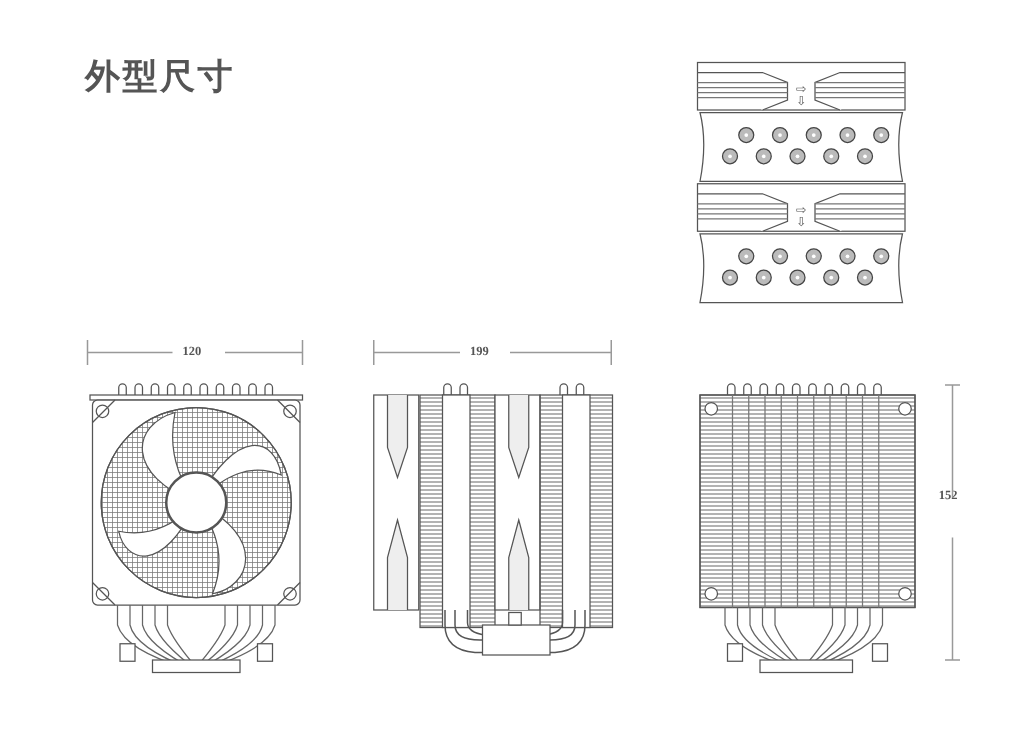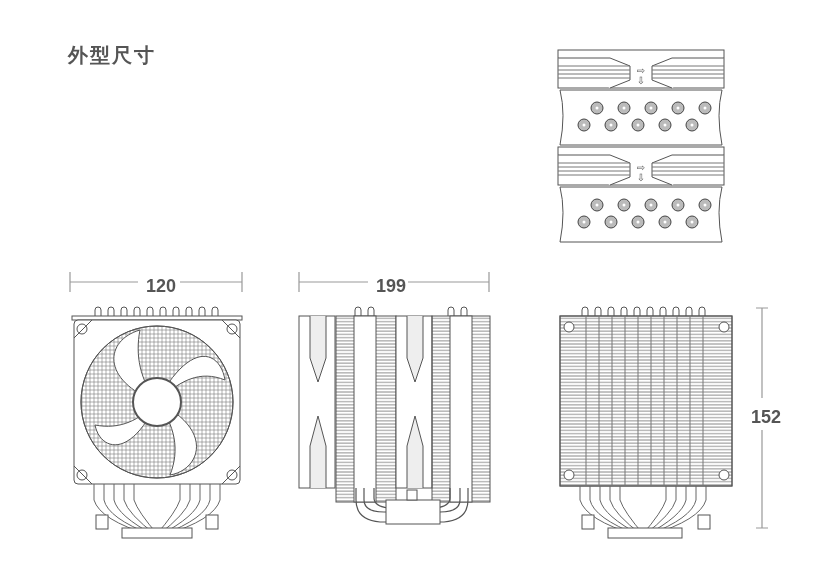--- a/index.html
+++ b/index.html
@@ -1,28 +1,28 @@
 <!DOCTYPE html>
 <html><head>
 <meta charset="utf-8">
 <style>
   html,body{margin:0;padding:0;background:#ffffff;}
   body{width:820px;height:585px;position:relative;overflow:hidden;font-family:"Liberation Sans",sans-serif;}
-  .title{position:absolute;left:68px;top:42px;font-size:20px;font-weight:bold;color:#555;letter-spacing:2px;font-family:"DejaVu Sans",sans-serif;}
-  .dim-label{position:absolute;font-size:18px;font-weight:bold;color:#555;background:#fff;padding:0 4px;}
+  .title{position:absolute;left:68px;top:42px;font-size:28px;font-weight:bold;color:#555;letter-spacing:2px;font-family:"DejaVu Sans",sans-serif;}
+  .dim-label{position:absolute;font-size:10px;font-weight:bold;color:#555;background:#fff;padding:0 4px;font-family:Liberation Serif, serif;}
   svg{position:absolute;left:0;top:0;}
 </style>
 </head>
 <body>
 
 <div class="title">外型尺寸</div>
 
 <div class="dim-label" style="left:142px;top:276px;">120</div>
 <div class="dim-label" style="left:372px;top:276px;">199</div>
-<div class="dim-label" style="left:751px;top:407px;padding:0;">152</div>
+<div class="dim-label" style="left:751px;top:391px;padding:0;">152</div>
 
 <svg width="820" height="585" viewBox="0 0 820 585">
   <defs>
     <pattern id="hatch" width="4" height="4" patternUnits="userSpaceOnUse">
       <path d="M0 2 H4 M2 0 V4" stroke="#777" stroke-width="0.6"></path>
     </pattern>
     <pattern id="fins-h" width="6" height="3.2" patternUnits="userSpaceOnUse">
       <path d="M0 1.6 H6" stroke="#666" stroke-width="0.8"></path>
     </pattern>
   </defs>

